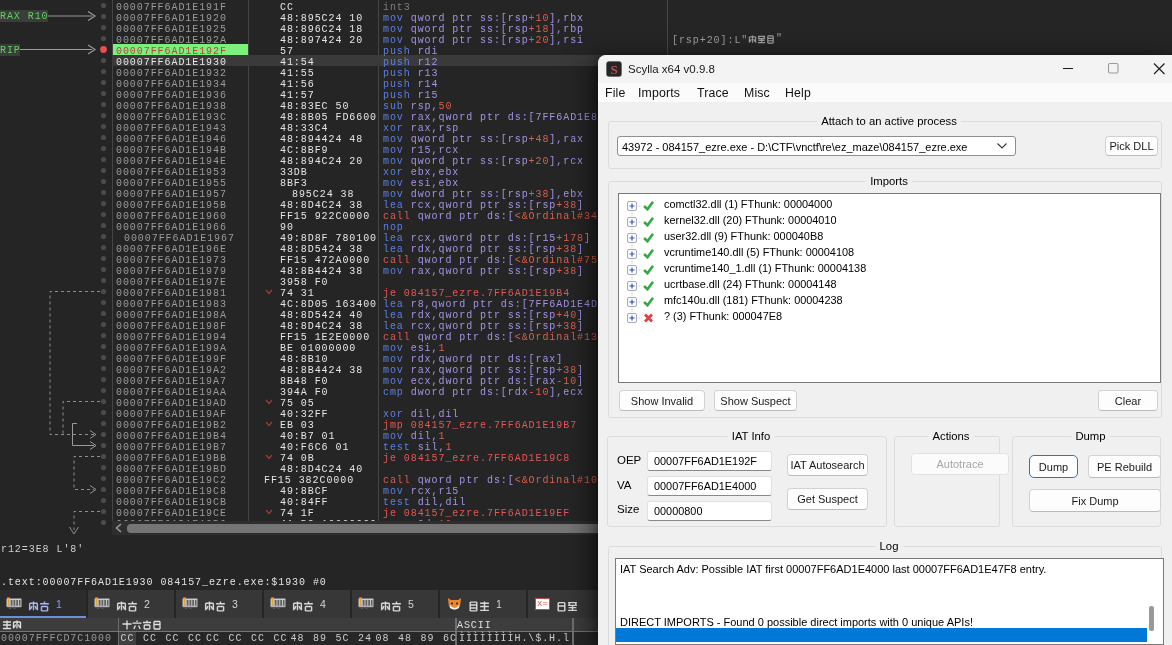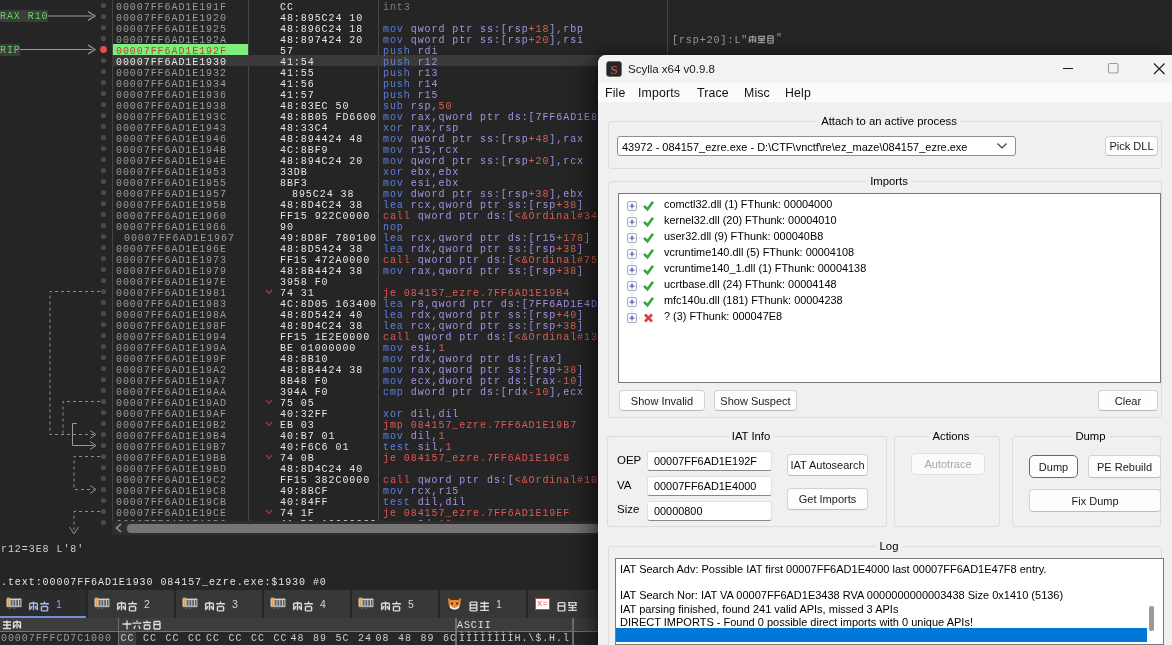--- a/index.html
+++ b/index.html
@@ -17,21 +17,21 @@
 .tl{position:absolute;font-size:11.5px;color:#000;white-space:nowrap}
 </style></head><body>
 
 <div class="abs" style="left:112px;top:0;width:1px;height:521px;background:#454545"></div>
 <div class="abs" style="left:248px;top:0;width:1px;height:521px;background:#454545"></div>
 <div class="abs" style="left:378px;top:0;width:1px;height:521px;background:#454545"></div>
 <div class="abs" style="left:667px;top:0;width:1px;height:521px;background:#454545"></div>
 <div class="abs" style="left:112px;top:55px;width:1060px;height:11px;background:#3a3a3a"></div>
 <div class="abs" style="left:113px;top:44px;width:135px;height:11px;background:#7cef7c"></div>
 <div class="row mono" style="top:0px"><i class="abs" style="left:116px;color:#9b9b9b">00007FF6AD1E191F</i><i class="abs by" style="left:280px">CC</i><i class="abs" style="left:383px"><i class="g">int3</i></i></div>
-<div class="row mono" style="top:11px"><i class="abs" style="left:116px;color:#9b9b9b">00007FF6AD1E1920</i><i class="abs by" style="left:280px">48:895C24 10</i></div>
+<div class="row mono" style="top:11px"><i class="abs" style="left:116px;color:#9b9b9b">00007FF6AD1E1920</i><i class="abs by" style="left:280px">48:895C24 10</i><i class="abs" style="left:383px"><i class="m">mov</i><i class="m"> </i><i class="k">qword ptr ss:[rsp</i><i class="n">+10</i><i class="k">],rbx</i></i></div>
 <div class="row mono" style="top:22px"><i class="abs" style="left:116px;color:#9b9b9b">00007FF6AD1E1925</i><i class="abs by" style="left:280px">48:896C24 18</i><i class="abs" style="left:383px"><i class="m">mov</i><i class="m"> </i><i class="k">qword ptr ss:[rsp</i><i class="n">+18</i><i class="k">],rbp</i></i></div>
 <div class="row mono" style="top:33px"><i class="abs" style="left:116px;color:#9b9b9b">00007FF6AD1E192A</i><i class="abs by" style="left:280px">48:897424 20</i><i class="abs" style="left:383px"><i class="m">mov</i><i class="m"> </i><i class="k">qword ptr ss:[rsp</i><i class="n">+20</i><i class="k">],rsi</i></i><i class="abs" style="left:672px;color:#9b9b9b">[rsp+20]:L"</i></div>
 <div class="row mono" style="top:44px"><i class="abs" style="left:116px;color:#c04040">00007FF6AD1E192F</i><i class="abs by" style="left:280px">57</i><i class="abs" style="left:383px"><i class="m">push</i><i class="m"> </i><i class="k">rdi</i></i></div>
 <div class="row mono" style="top:55px"><i class="abs" style="left:116px;color:#e8e8e8">00007FF6AD1E1930</i><i class="abs by" style="left:280px">41:54</i><i class="abs" style="left:383px"><i class="m">push</i><i class="m"> </i><i class="k">r12</i></i></div>
 <div class="row mono" style="top:66px"><i class="abs" style="left:116px;color:#9b9b9b">00007FF6AD1E1932</i><i class="abs by" style="left:280px">41:55</i><i class="abs" style="left:383px"><i class="m">push</i><i class="m"> </i><i class="k">r13</i></i></div>
 <div class="row mono" style="top:77px"><i class="abs" style="left:116px;color:#9b9b9b">00007FF6AD1E1934</i><i class="abs by" style="left:280px">41:56</i><i class="abs" style="left:383px"><i class="m">push</i><i class="m"> </i><i class="k">r14</i></i></div>
 <div class="row mono" style="top:88px"><i class="abs" style="left:116px;color:#9b9b9b">00007FF6AD1E1936</i><i class="abs by" style="left:280px">41:57</i><i class="abs" style="left:383px"><i class="m">push</i><i class="m"> </i><i class="k">r15</i></i></div>
 <div class="row mono" style="top:99px"><i class="abs" style="left:116px;color:#9b9b9b">00007FF6AD1E1938</i><i class="abs by" style="left:280px">48:83EC 50</i><i class="abs" style="left:383px"><i class="m">sub</i><i class="m"> </i><i class="k">rsp,</i><i class="n">50</i></i></div>
 <div class="row mono" style="top:110px"><i class="abs" style="left:116px;color:#9b9b9b">00007FF6AD1E193C</i><i class="abs by" style="left:280px">48:8B05 FD6600</i><i class="abs" style="left:383px"><i class="m">mov</i><i class="m"> </i><i class="k">rax,qword ptr ds:[7FF6AD1E8040]</i></i></div>
 <div class="row mono" style="top:121px"><i class="abs" style="left:116px;color:#9b9b9b">00007FF6AD1E1943</i><i class="abs by" style="left:280px">48:33C4</i><i class="abs" style="left:383px"><i class="m">xor</i><i class="m"> </i><i class="k">rax,rsp</i></i></div>
@@ -67,21 +67,21 @@
 <div class="row mono" style="top:407px"><i class="abs" style="left:116px;color:#9b9b9b">00007FF6AD1E19AF</i><i class="abs by" style="left:280px">40:32FF</i><i class="abs" style="left:383px"><i class="m">xor</i><i class="m"> </i><i class="k">dil,dil</i></i></div>
 <div class="row mono" style="top:418px"><i class="abs" style="left:116px;color:#9b9b9b">00007FF6AD1E19B2</i><svg class="abs" style="left:265px;top:3px" width="8" height="6">
       <path d="M1 1 L4 4.5 L7 1" fill="none" stroke="#a03a3a" stroke-width="1.2"></path>
     </svg><i class="abs by" style="left:280px">EB 03</i><i class="abs" style="left:383px"><i class="j">jmp</i><i class="m"> </i><i class="j">084157_ezre.7FF6AD1E19B7</i></i></div>
 <div class="row mono" style="top:429px"><i class="abs" style="left:116px;color:#9b9b9b">00007FF6AD1E19B4</i><i class="abs by" style="left:280px">40:B7 01</i><i class="abs" style="left:383px"><i class="m">mov</i><i class="m"> </i><i class="k">dil,</i><i class="n">1</i></i></div>
 <div class="row mono" style="top:440px"><i class="abs" style="left:116px;color:#9b9b9b">00007FF6AD1E19B7</i><i class="abs by" style="left:280px">40:F6C6 01</i><i class="abs" style="left:383px"><i class="m">test</i><i class="m"> </i><i class="k">sil,</i><i class="n">1</i></i></div>
 <div class="row mono" style="top:451px"><i class="abs" style="left:116px;color:#9b9b9b">00007FF6AD1E19BB</i><svg class="abs" style="left:265px;top:3px" width="8" height="6">
       <path d="M1 1 L4 4.5 L7 1" fill="none" stroke="#a03a3a" stroke-width="1.2"></path>
     </svg><i class="abs by" style="left:280px">74 0B</i><i class="abs" style="left:383px"><i class="j">je</i><i class="m"> </i><i class="j">084157_ezre.7FF6AD1E19C8</i></i></div>
 <div class="row mono" style="top:462px"><i class="abs" style="left:116px;color:#9b9b9b">00007FF6AD1E19BD</i><i class="abs by" style="left:280px">48:8D4C24 40</i></div>
-<div class="row mono" style="top:473px"><i class="abs" style="left:116px;color:#9b9b9b">00007FF6AD1E19C2</i><i class="abs by" style="left:280px">FF15 382C0000</i><i class="abs" style="left:383px"><i class="j">call</i><i class="m"> </i><i class="k">qword ptr ds:[</i><i class="n">&lt;&amp;Ordinal#104&gt;</i><i class="k">]</i></i></div>
+<div class="row mono" style="top:473px"><i class="abs" style="left:116px;color:#9b9b9b">00007FF6AD1E19C2</i><i class="abs by" style="left:264px">FF15 382C0000</i><i class="abs" style="left:383px"><i class="j">call</i><i class="m"> </i><i class="k">qword ptr ds:[</i><i class="n">&lt;&amp;Ordinal#104&gt;</i><i class="k">]</i></i></div>
 <div class="row mono" style="top:484px"><i class="abs" style="left:116px;color:#9b9b9b">00007FF6AD1E19C8</i><i class="abs by" style="left:280px">49:8BCF</i><i class="abs" style="left:383px"><i class="m">mov</i><i class="m"> </i><i class="k">rcx,r15</i></i></div>
 <div class="row mono" style="top:495px"><i class="abs" style="left:116px;color:#9b9b9b">00007FF6AD1E19CB</i><i class="abs by" style="left:280px">40:84FF</i><i class="abs" style="left:383px"><i class="m">test</i><i class="m"> </i><i class="k">dil,dil</i></i></div>
 <div class="row mono" style="top:506px"><i class="abs" style="left:116px;color:#9b9b9b">00007FF6AD1E19CE</i><svg class="abs" style="left:265px;top:3px" width="8" height="6">
       <path d="M1 1 L4 4.5 L7 1" fill="none" stroke="#a03a3a" stroke-width="1.2"></path>
     </svg><i class="abs by" style="left:280px">74 1F</i><i class="abs" style="left:383px"><i class="j">je</i><i class="m"> </i><i class="j">084157_ezre.7FF6AD1E19EF</i></i></div>
 <div class="row mono" style="top:517px"><i class="abs" style="left:116px;color:#9b9b9b">00007FF6AD1E19D0</i><i class="abs by" style="left:280px">41:B8 10000000</i><i class="abs" style="left:383px"><i class="m">mov</i><i class="m"> </i><i class="k">r8d,</i><i class="n">10</i></i></div>
 <div class="abs" style="left:748px;top:34.5px;line-height:0"><svg class="cj" style="width:9.0px;height:9.0px" viewBox="0 0 10 10">
       <path d="M1.5 2 H8.5 M1.5 2 V8.5 M8.5 2 V8.5 M5 0.5 V8.5 M3.6 4.5 L2.3 7.5 M6.4 4.5 L7.7 7.5" stroke="#9b9b9b" stroke-width="1.3" fill="none"></path>
     </svg><svg class="cj" style="width:9.0px;height:9.0px" viewBox="0 0 10 10">
       <path d="M1 1.5 H9 M2 1.5 V4 M8 1.5 V4 M1 4 H9 M1.5 6 H8.5 M1 8.5 H9 M5 4 V8.5" stroke="#9b9b9b" stroke-width="1.3" fill="none"></path>
@@ -409,33 +409,31 @@
 <div class="grp" style="left:9px;top:381px;width:280px;height:91px">
       <span class="glab">IAT Info</span>
     </div>
 <div class="tl" style="left:19px;top:399px">OEP</div>
 <div class="tl" style="left:19px;top:424px">VA</div>
 <div class="tl" style="left:19px;top:448px">Size</div>
 <div class="edit" style="left:49px;top:396px;width:125px;height:20px">00007FF6AD1E192F</div>
 <div class="edit" style="left:49px;top:421px;width:125px;height:20px">00007FF6AD1E4000</div>
 <div class="edit" style="left:49px;top:446px;width:125px;height:20px">00000800</div>
 <div class="btn" style="left:189px;top:399px;width:81px;height:22px">IAT Autosearch</div>
-<div class="btn" style="left:189px;top:433px;width:81px;height:22px">Get Imports</div>
+<div class="btn" style="left:189px;top:433px;width:81px;height:22px">Get Suspect</div>
 <div class="grp" style="left:296px;top:381px;width:106px;height:91px">
       <span class="glab">Actions</span>
     </div>
-<div class="btn" style="left:313px;top:398px;width:74px;height:22px;color:#a6a6a6;background:#fbfbfb;border-color:#e2e2e2">Autotrace</div>
+<div class="btn" style="left:313px;top:398px;width:98px;height:22px;color:#a6a6a6;background:#fbfbfb;border-color:#e2e2e2">Autotrace</div>
 <div class="grp" style="left:414px;top:381px;width:149px;height:91px">
       <span class="glab">Dump</span>
     </div>
 <div class="btn" style="left:431px;top:400px;width:49px;height:23px;border:1.8px solid #1e78d7;border-radius:5px">Dump</div>
 <div class="btn" style="left:490px;top:400px;width:73px;height:23px">PE Rebuild</div>
 <div class="btn" style="left:431px;top:434px;width:132px;height:23px">Fix Dump</div>
 <div class="grp" style="left:10px;top:491px;width:554px;height:105px">
       <span class="glab">Log</span>
     </div>
 <div class="abs" style="left:17px;top:503px;width:549px;height:87px;background:#fff;border:1px solid #7a7a7a;overflow:hidden"></div>
 <div class="abs" style="left:22px;top:508.0px;font-size:11px;color:#000;white-space:nowrap">IAT Search Adv: Possible IAT first 00007FF6AD1E4000 last 00007FF6AD1E47F8 entry.</div>
-<div class="abs" style="left:22px;top:534.4px;font-size:11px;color:#000;white-space:nowrap">IAT Search Nor: IAT VA 00007FF6AD1E3438 RVA 0000000000003438 Size 0x1410 (5136)</div>
-<div class="abs" style="left:22px;top:547.6px;font-size:11px;color:#000;white-space:nowrap">IAT parsing finished, found 241 valid APIs, missed 3 APIs</div>
 <div class="abs" style="left:22px;top:560.8px;font-size:11px;color:#000;white-space:nowrap">DIRECT IMPORTS - Found 0 possible direct imports with 0 unique APIs!</div>
 <div class="abs" style="left:18px;top:573.0px;width:531px;height:13.6px;background:#0078d7"></div>
 <div class="abs" style="left:551px;top:551px;width:4.5px;height:25px;background:#999;border-radius:2px"></div>
 </div>
 </body></html>

